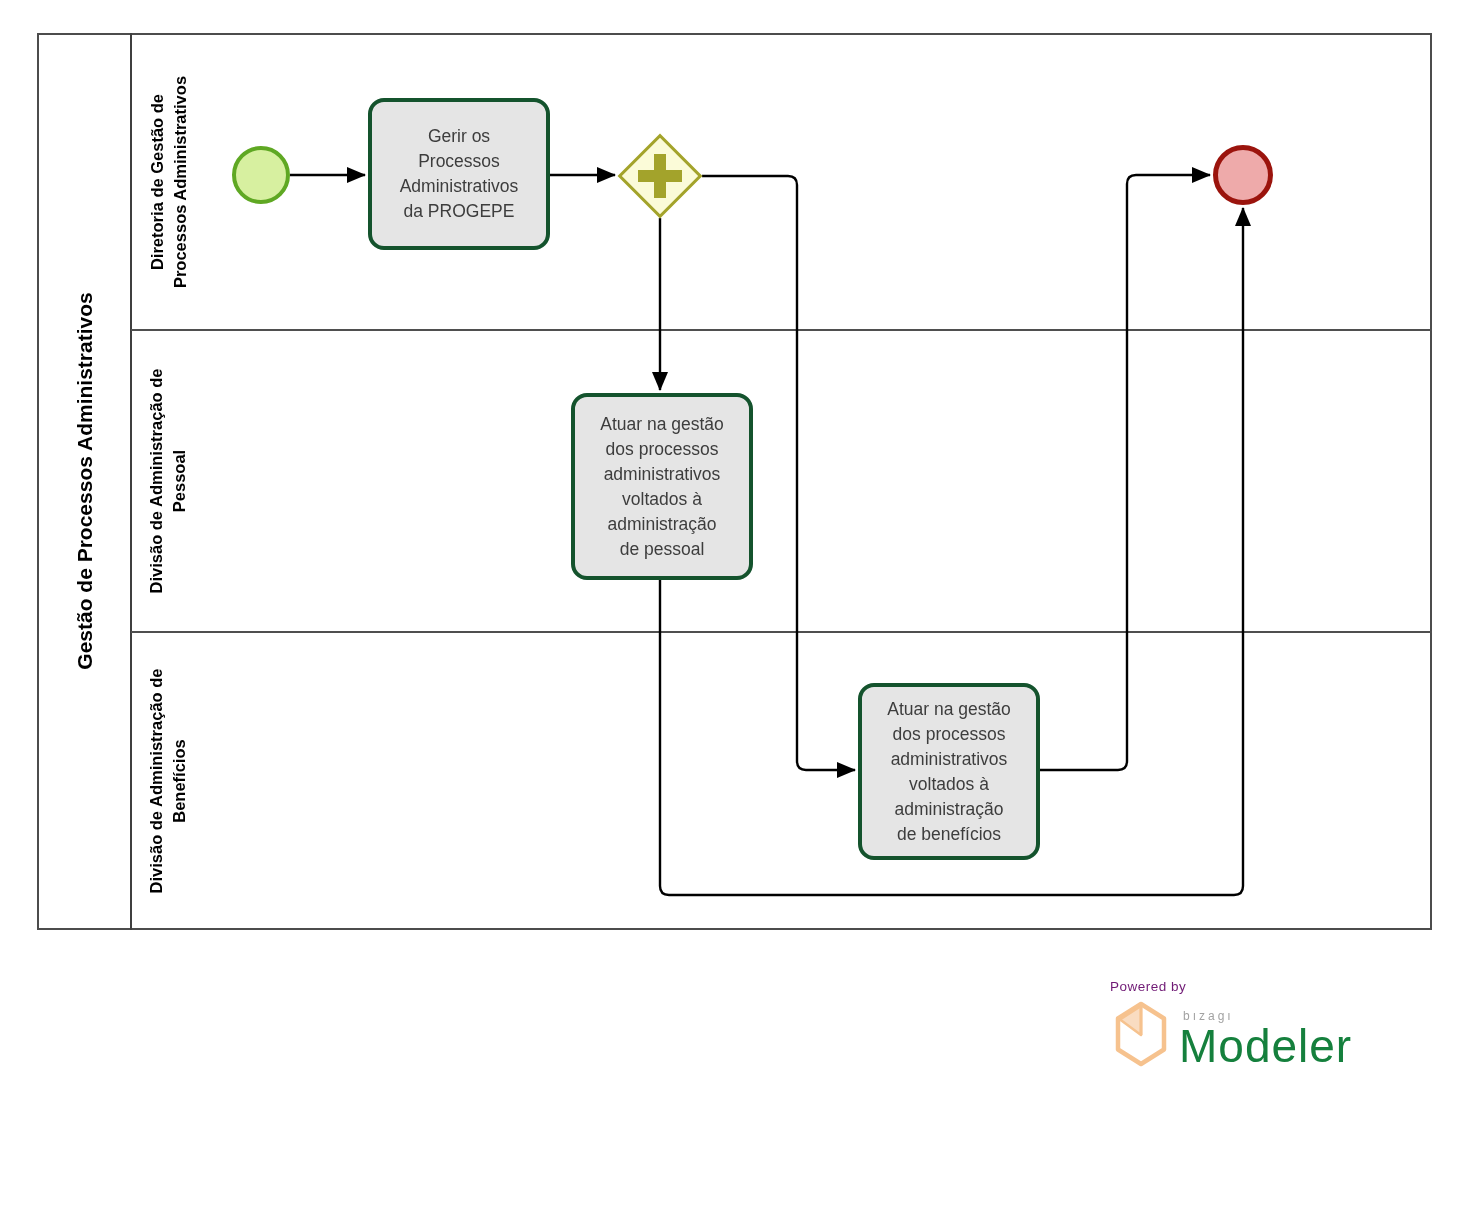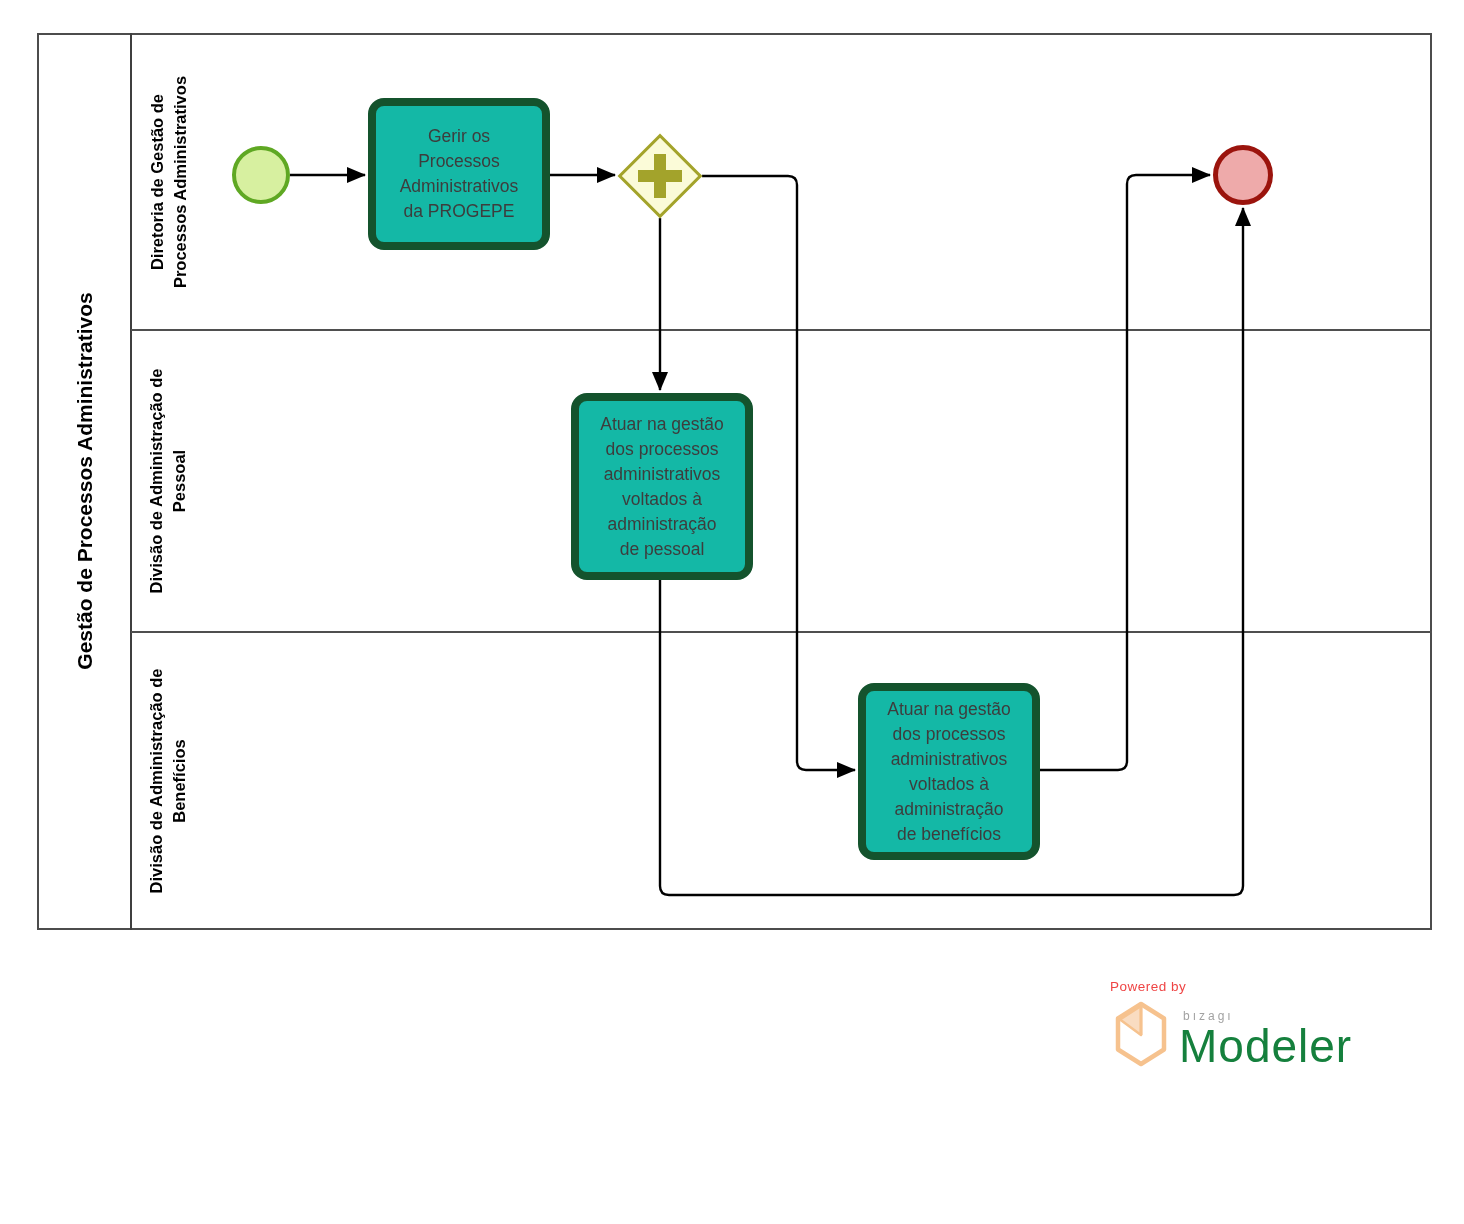--- a/index.html
+++ b/index.html
@@ -36,22 +36,22 @@
     left: -364px; top: 461px; width: 897px; height: 40px;
     font-size: 21px; line-height: 26px;
   }
   .lane-label { font-size: 16.5px; line-height: 23px; }
   #lane-label-1 { left: 20px;  top: 152px; width: 297px; height: 60px; }
   #lane-label-2 { left: 17px;  top: 451px; width: 302px; height: 60px; }
   #lane-label-3 { left: 19px;  top: 751px; width: 298px; height: 60px; }
 
   
   .task {
-    border: 8px solid #14532d; border-radius: 16px;
-    background: #14b8a6;
+    border: 4px solid #14532d; border-radius: 16px;
+    background: #e5e5e5;
     display: flex; align-items: center; justify-content: center;
     text-align: center; white-space: pre-line;
     font-size: 17.5px; line-height: 25px; color: #3d3d3d;
   }
   #task-gerir      { left: 368px; top: 98px;  width: 182px; height: 152px; }
   #task-pessoal    { left: 571px; top: 393px; width: 182px; height: 187px; }
   #task-beneficios { left: 858px; top: 683px; width: 182px; height: 177px; }
 
   .event { border-radius: 50%; }
   .start-event {
@@ -71,21 +71,21 @@
   }
   .gw-plus-h { position: absolute; left: 20px; top: 36px; width: 44px; height: 12px; background: #a3a32b; }
   .gw-plus-v { position: absolute; left: 36px; top: 20px; width: 12px; height: 44px; background: #a3a32b; }
 
   
   #flows { left: 0; top: 0; pointer-events: none; }
 
   
   .powered-by {
     left: 1110px; top: 979px;
-    font-size: 13.5px; color: #ef4444; letter-spacing: 0.5px;
+    font-size: 13.5px; color: #701a75; letter-spacing: 0.5px;
   }
   .brand-icon { left: 1113px; top: 1001px; }
   .brand-bizagi {
     left: 1183px; top: 1009px;
     font-size: 12px; color: #a2a2a2; letter-spacing: 3px;
   }
   .brand-modeler {
     left: 1179px; top: 1019px;
     font-size: 46px; color: #15803d; letter-spacing: 1px;
   }

